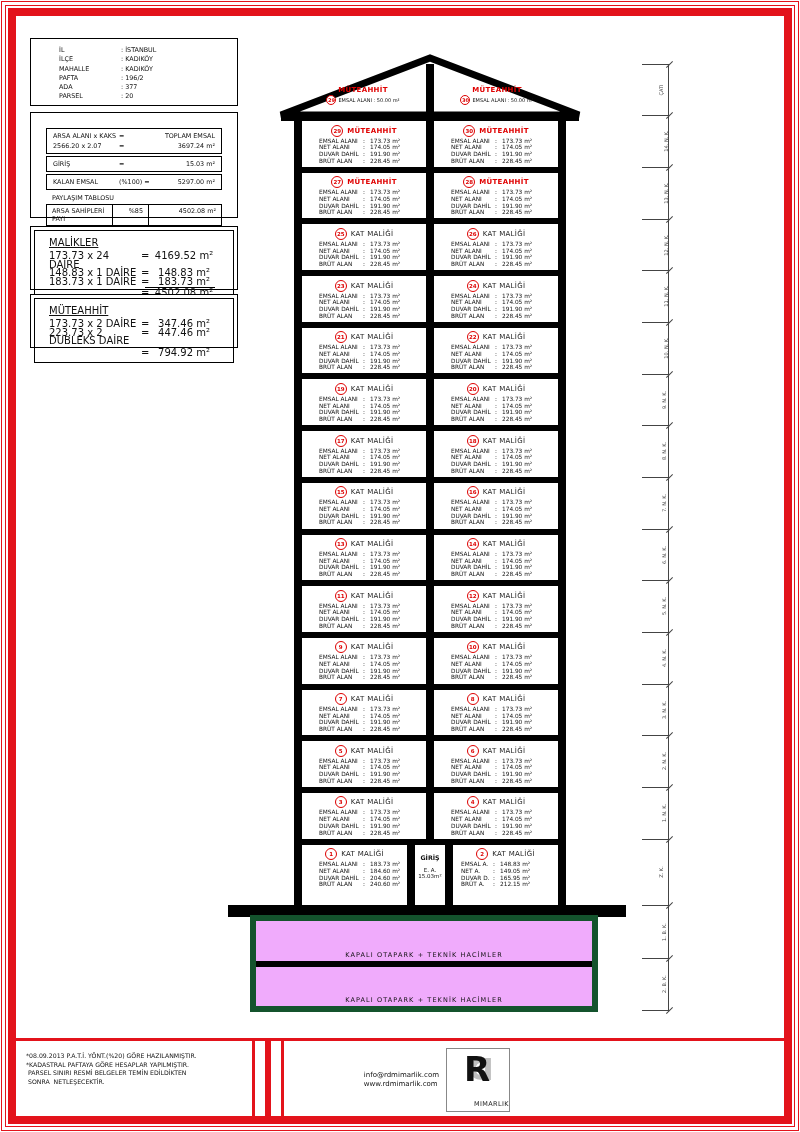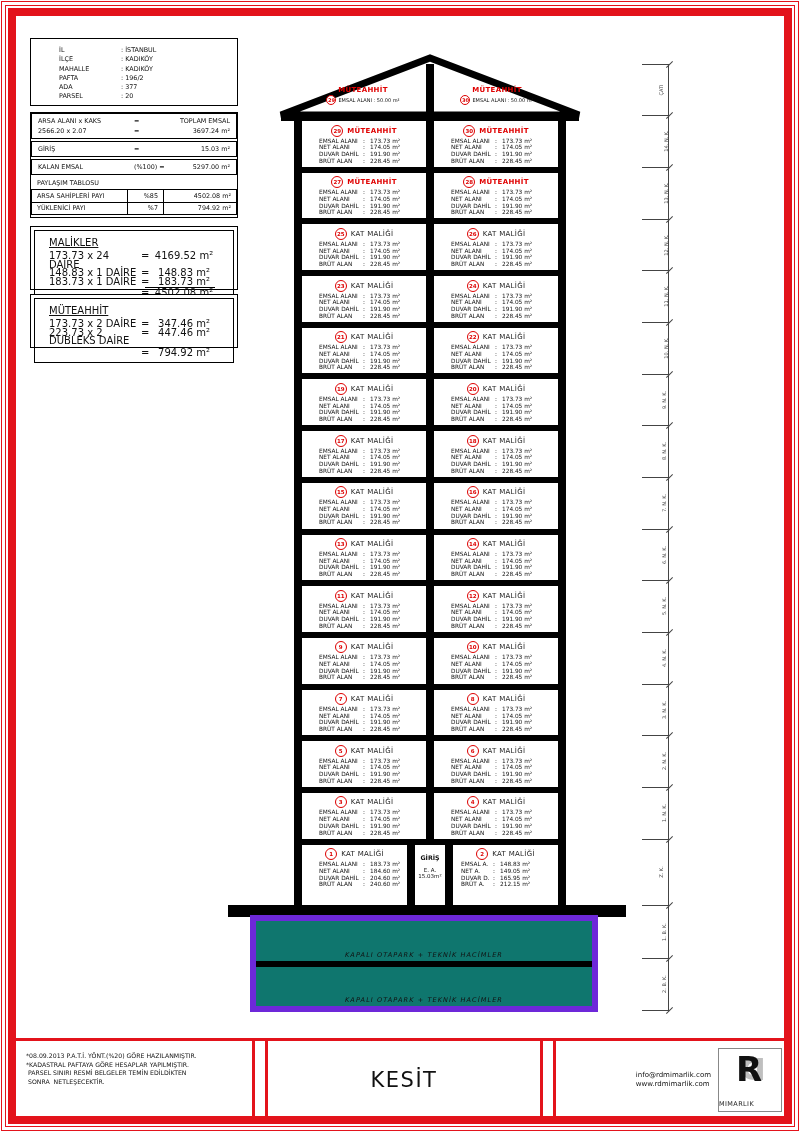--- a/index.html
+++ b/index.html
@@ -9,21 +9,21 @@
   
   .frame-a{position:absolute;inset:1px;border:1px solid var(--red);pointer-events:none;}
   .frame-b{position:absolute;inset:5px;border:1px solid var(--red);pointer-events:none;}
   .frame-c{position:absolute;inset:8px;border:8px solid var(--red);pointer-events:none;}
 
   
   .lbox{position:absolute;left:30px;width:208px;border:1px solid #000;box-sizing:border-box;background:#fff;}
   #identity-box{top:38px;height:68px;padding:7px 8px 4px 28px;}
   .id-row{display:flex;font-size:6.4px;line-height:9.3px;}
   .id-label{width:62px;}
-  #calc-box{top:112px;height:106px;padding:0;}
+  #calc-box{top:112px;height:106px;padding:15px;}
   .calc-sub{border:1px solid #000;padding:2px 6px;font-size:6.4px;box-sizing:border-box;}
   .calc-line{display:flex;justify-content:space-between;line-height:10px;}
   .calc-right{width:96px;display:flex;justify-content:space-between;}
   .mt2{margin-top:2px;}
   .paylasim-title{font-size:6.4px;padding:4px 6px 2px;}
   .share-table{display:grid;grid-template-columns:1fr 36px 72px;border:1px solid #000;border-bottom:none;font-size:6.4px;}
   .share-cell{border-bottom:1px solid #000;border-right:1px solid #000;padding:1.5px 5px;line-height:8.5px;}
   .share-cell:nth-child(3n){border-right:none;text-align:right;}
   .share-cell:nth-child(3n-1){text-align:right;}
   .sumbox-outer{padding:3px;}
@@ -62,21 +62,21 @@
   .vk{width:44px;}
   .vc{width:7px;}
   .ground-row{display:flex;height:61px;}
   .gwall{width:8px;background:#000;}
   .entr-cell{width:30px;text-align:center;font-size:5.5px;overflow:hidden;}
   .entr-title{font-weight:bold;font-size:6.3px;margin-top:9px;}
   .entr-l1{margin-top:6px;}
   .unit.compact .vk{width:32px;}
   .unit.compact .vals{margin-left:8px;}
   #ground-slab{position:absolute;left:228px;top:905px;width:398px;height:12px;background:#000;}
-  #basement{position:absolute;left:250px;top:915px;width:348px;height:97px;border:6px solid #6d28d9;box-sizing:border-box;background:#0f766e;font-style:italic;}
+  #basement{position:absolute;left:250px;top:915px;width:348px;height:97px;border:6px solid #14532d;box-sizing:border-box;background:#f0abfc;}
   .bsmt-row{height:39.5px;display:flex;align-items:flex-end;justify-content:center;
             font-size:6.5px;letter-spacing:1.1px;padding-bottom:2px;box-sizing:border-box;}
   .bsmt-slab{height:6px;background:#000;}
 
   
   #dim-ruler{position:absolute;left:640px;top:60px;width:44px;height:960px;}
   .dim-line{position:absolute;left:28px;top:4px;width:1px;height:946px;background:#444;}
   .dim-tick{position:absolute;left:2px;width:27px;height:1px;background:#444;}
   .dim-slash{position:absolute;left:25px;width:9px;height:1px;background:#444;transform:rotate(-45deg);}
   .dim-label{position:absolute;left:15px;transform:translateY(-50%) rotate(-90deg);
@@ -87,21 +87,21 @@
                display:flex;background:#fff;}
   .tb-notes{width:224px;padding:11px 2px 0 10px;font-size:6.2px;line-height:8.6px;white-space:pre;}
   .tb-div{width:10px;border-left:3px solid var(--red);border-right:3px solid var(--red);}
   .tb-center{flex:1;display:flex;align-items:center;justify-content:center;}
   .tb-title{font-size:21px;letter-spacing:1.5px;color:#111;}
   .tb-right{width:226px;display:flex;align-items:center;justify-content:flex-end;gap:7px;padding-right:2px;}
   .tb-contact{font-size:7px;text-align:left;line-height:9px;}
   .logo-box{width:62px;height:62px;border:1px solid #888;position:relative;background:#fff;flex:0 0 auto;}
   .logo-d{position:absolute;left:21px;top:2px;font-size:31px;font-weight:bold;color:#bfbfbf;transform:scaleX(-1);}
   .logo-r{position:absolute;left:17px;top:0px;font-size:34px;font-weight:bold;color:#111;}
-  .logo-text{position:absolute;bottom:3px;width:100%;text-align:left;font-size:6.5px;letter-spacing:0.4px;color:#222;}
+  .logo-text{position:absolute;bottom:3px;width:100%;text-align:right;font-size:6.5px;letter-spacing:0.4px;color:#222;}
 </style>
 </head>
 <body>
 
 <div class="sheet">
 
   <div class="lbox" id="identity-box">
       <div class="id-row">
         <div class="id-label">İL</div>
         <div class="id-value">: İSTANBUL</div>
@@ -1259,23 +1259,20 @@
       <div class="dim-label" style="top: 701px;">2. N. K.</div>
       <div class="dim-label" style="top: 753px;">1. N. K.</div>
       <div class="dim-label" style="top: 812px;">Z. K.</div>
       <div class="dim-label" style="top: 871.5px;">1. B. K.</div>
       <div class="dim-label" style="top: 924px;">2. B. K.</div>
     </div>
 
   <div id="title-block">
     <div class="tb-notes"><div class="note-line">*08.09.2013 P.A.T.İ. YÖNT.(%20) GÖRE HAZILANMIŞTIR.</div><div class="note-line">*KADASTRAL PAFTAYA GÖRE HESAPLAR YAPILMIŞTIR.</div><div class="note-line"> PARSEL SINIRI RESMİ BELGELER TEMİN EDİLDİKTEN</div><div class="note-line"> SONRA  NETLEŞECEKTİR.</div></div>
     <div class="tb-div"></div>
-    <div class="tb-center">
-      <div class="tb-title">KESİT</div>
-    </div>
     <div class="tb-div"></div>
     <div class="tb-right">
       <div class="tb-contact">
           <div class="contact-line">info@rdmimarlik.com</div>
           <div class="contact-line">www.rdmimarlik.com</div>
         </div>
       <div class="logo-box">
         <span class="logo-d">D</span>
         <span class="logo-r">R</span>
         <div class="logo-text">MIMARLIK</div>

